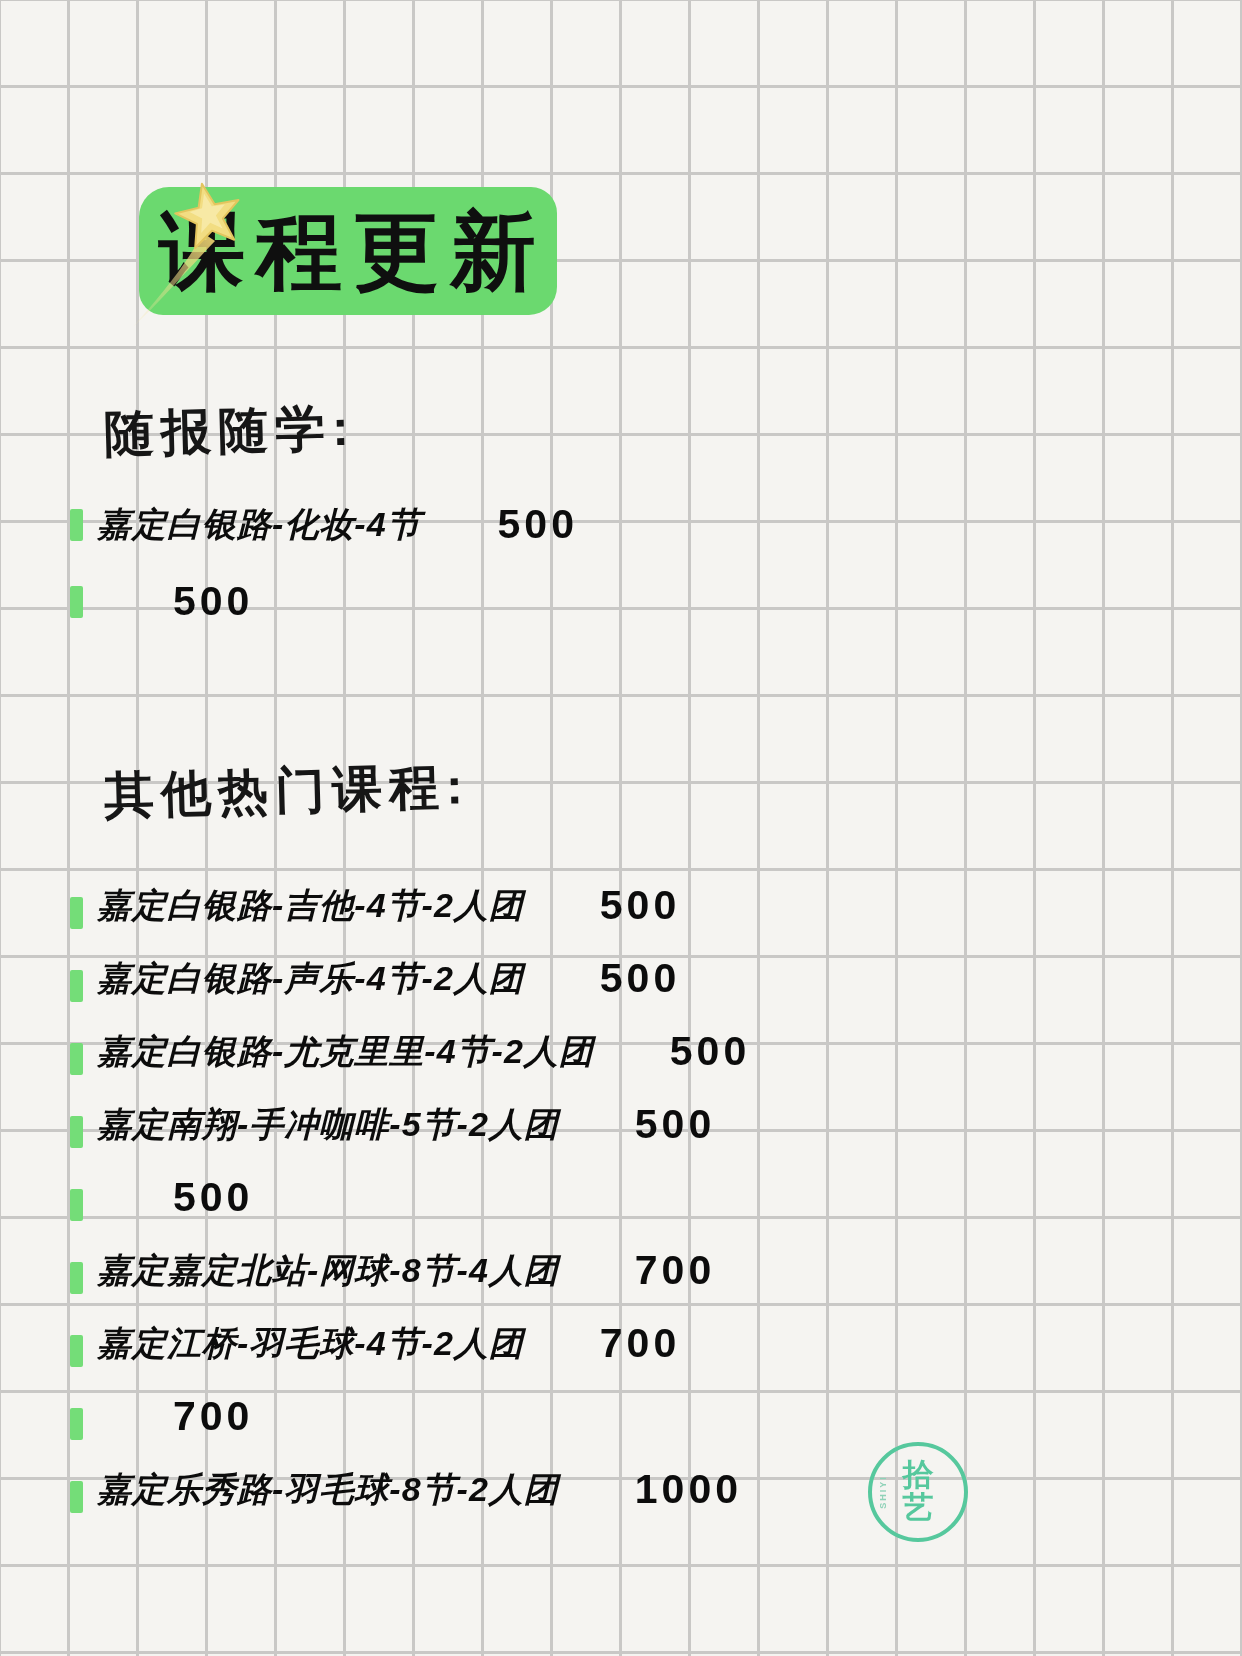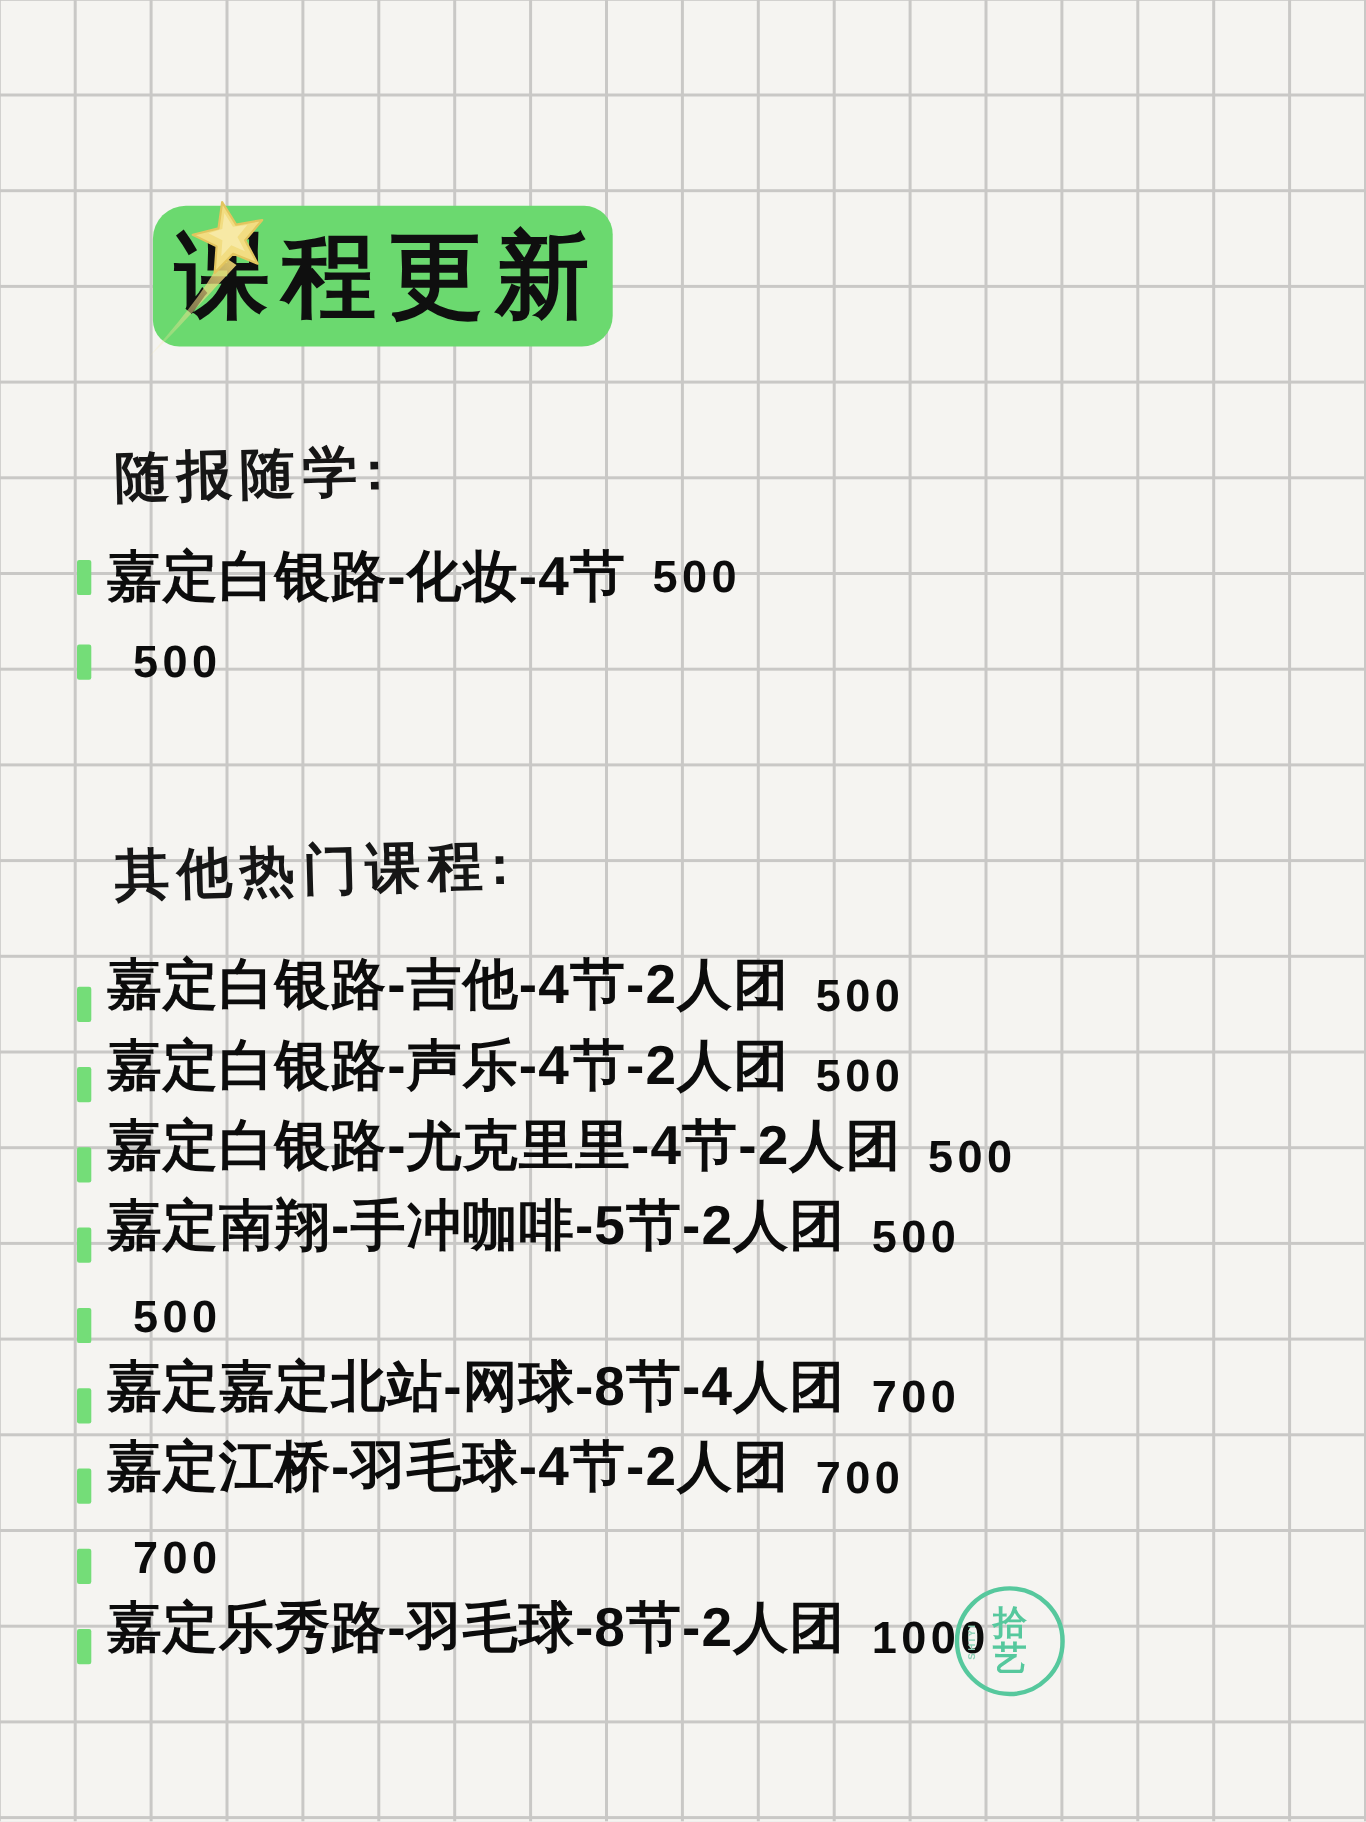--- a/index.html
+++ b/index.html
@@ -48,26 +48,26 @@
   .list1{top:486px;}
   .list2{top:856px;}
   .row{display:flex;align-items:center;}
   .list1 .row{height:77px;}
   .list2 .row{height:73px;align-items:flex-end;}
   .bullet{
     width:13px;height:32px;background:#74dd78;
     margin-right:14px;flex:0 0 auto;border-radius:2px;
   }
   .cname{
-    font-size:50px;font-weight:900;color:#0c0c0c;
-    letter-spacing:1px;white-space:nowrap;
+    font-size:34px;font-weight:900;color:#0c0c0c;
+    letter-spacing:1px;white-space:nowrap;font-style:italic;
   }
   .price{
     font-size:41px;font-weight:900;color:#0c0c0c;
-    margin-left:24px;letter-spacing:4px;white-space:nowrap;
+    margin-left:76px;letter-spacing:4px;white-space:nowrap;
   }
   
   .logo{position:absolute;left:868px;top:1442px;display:flex;align-items:center;}
   .logo-circle{
     position:relative;
     width:92px;height:92px;border:4px solid #56c89d;border-radius:50%;
     display:flex;flex-direction:column;align-items:center;justify-content:center;
     color:#56c89d;flex:0 0 auto;
   }
   .logo-ch{font-size:31px;font-weight:700;line-height:1.05;letter-spacing:0;}

